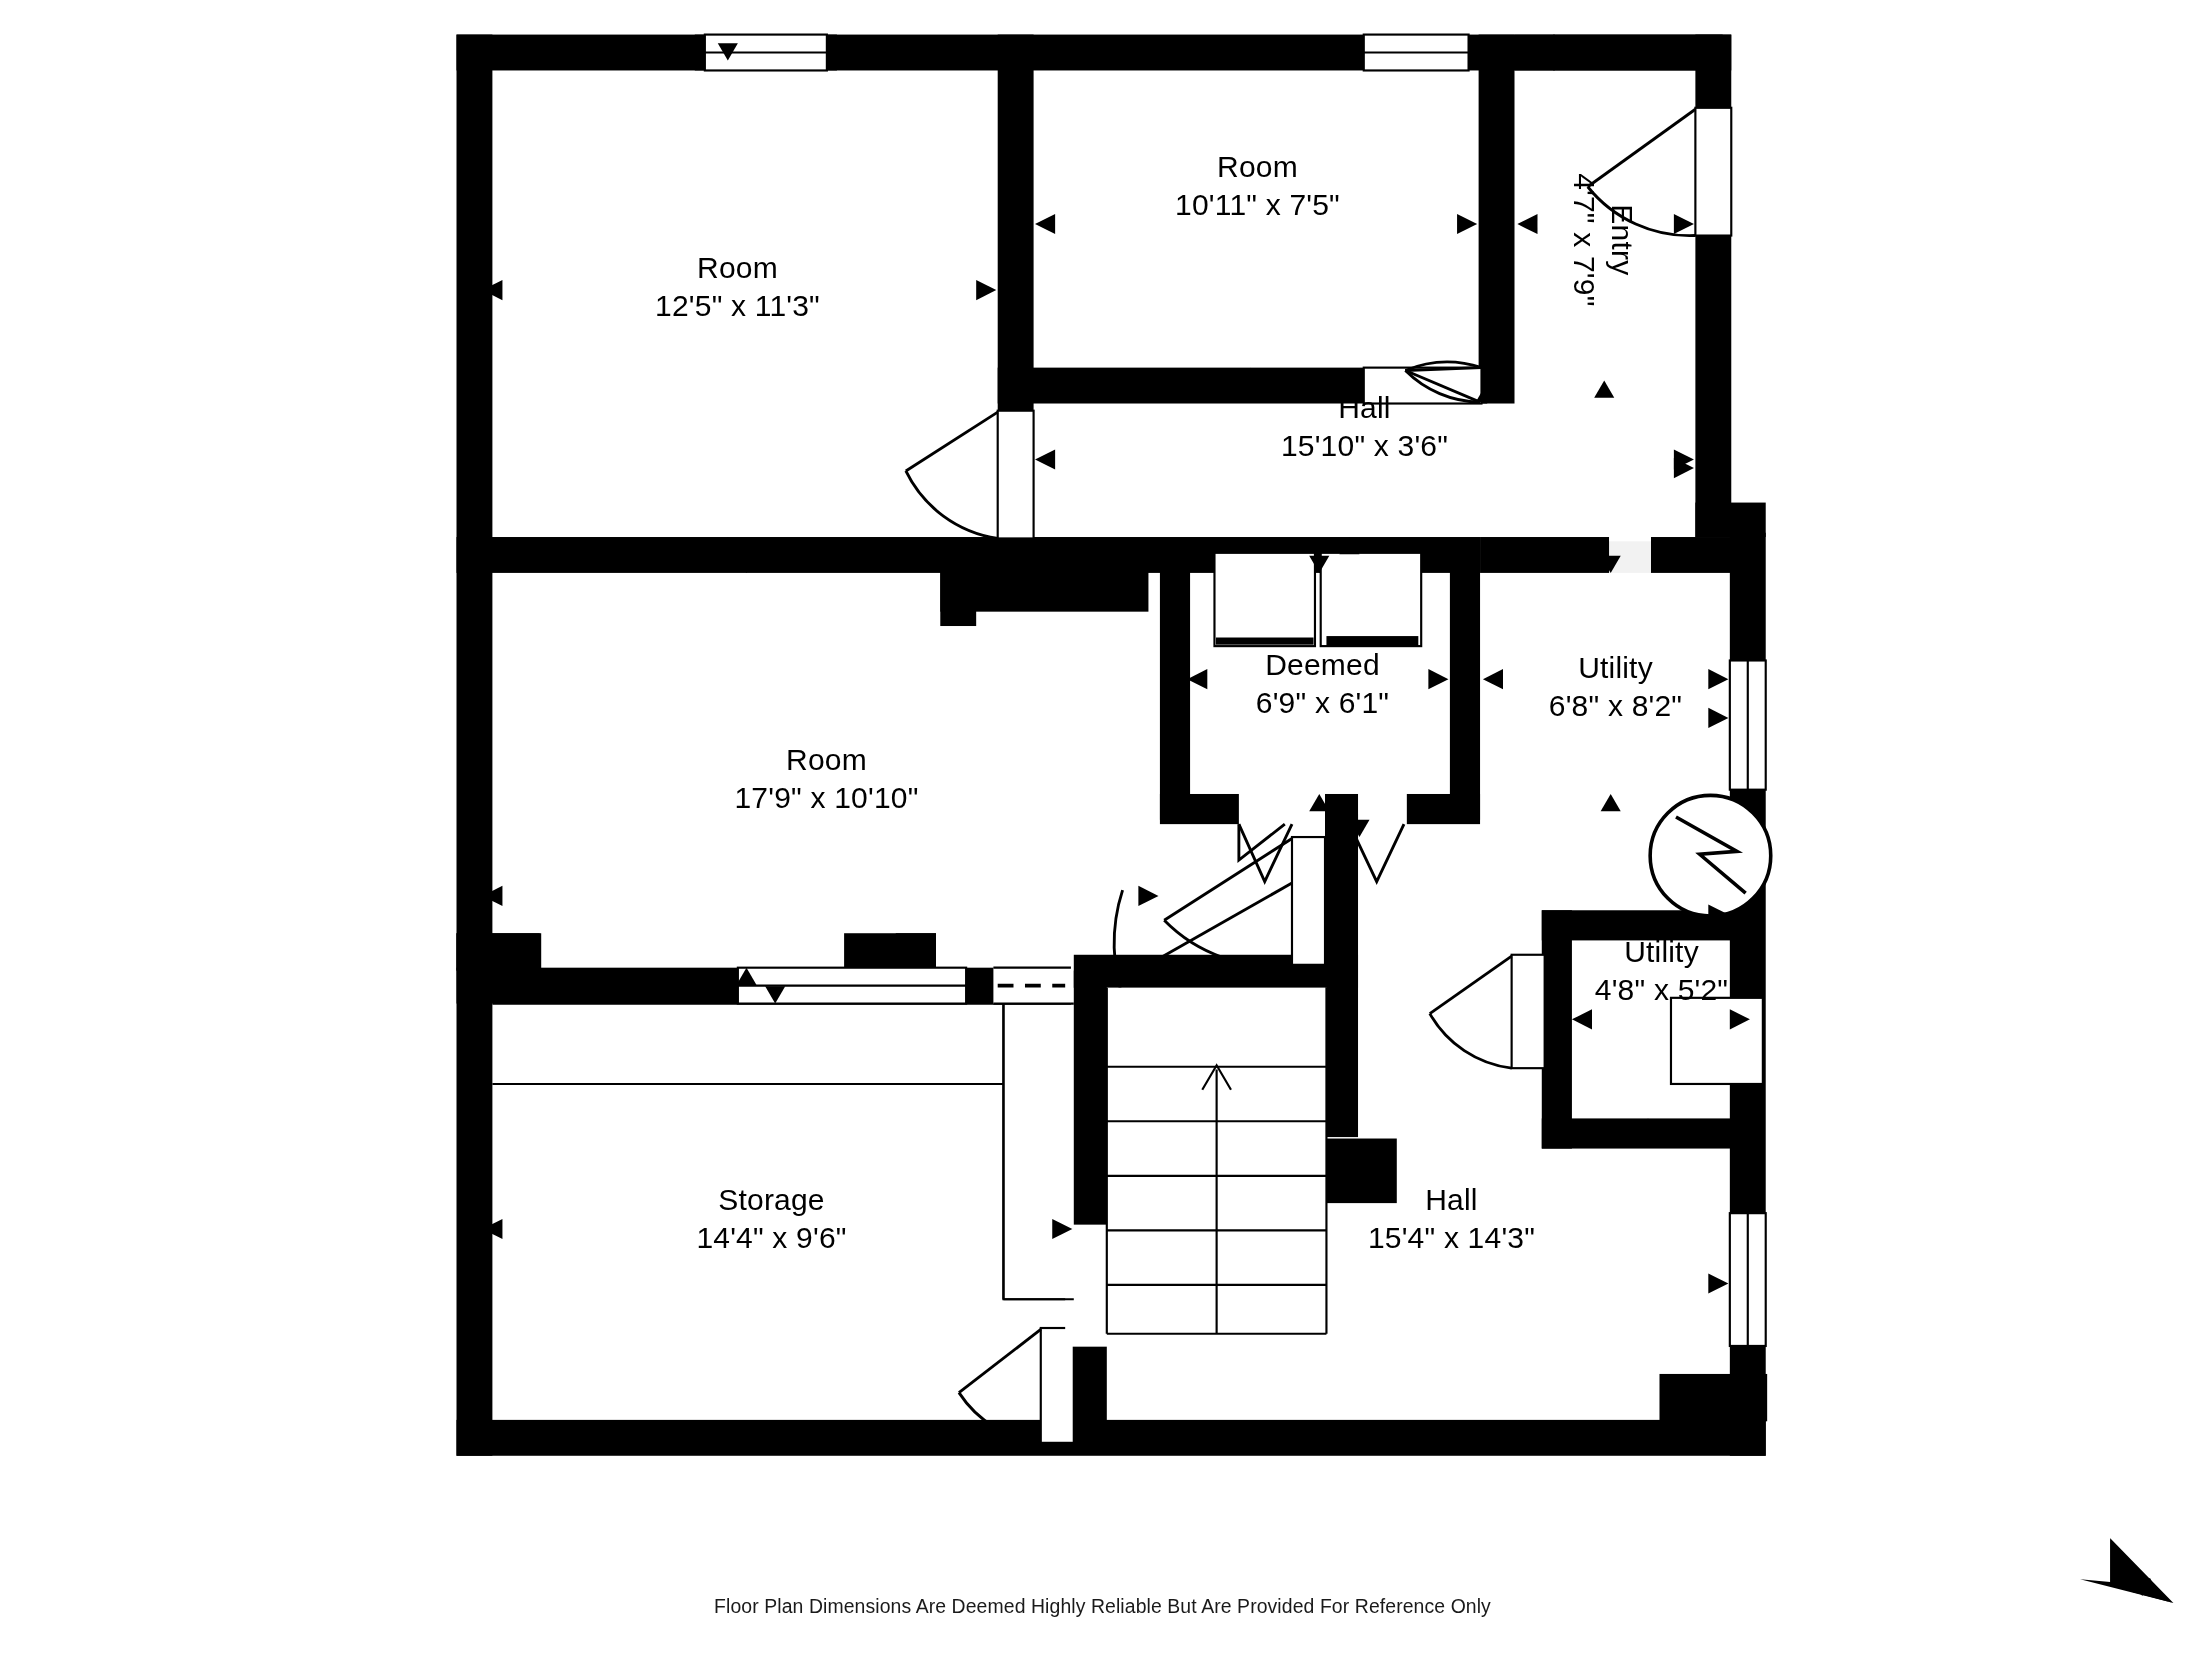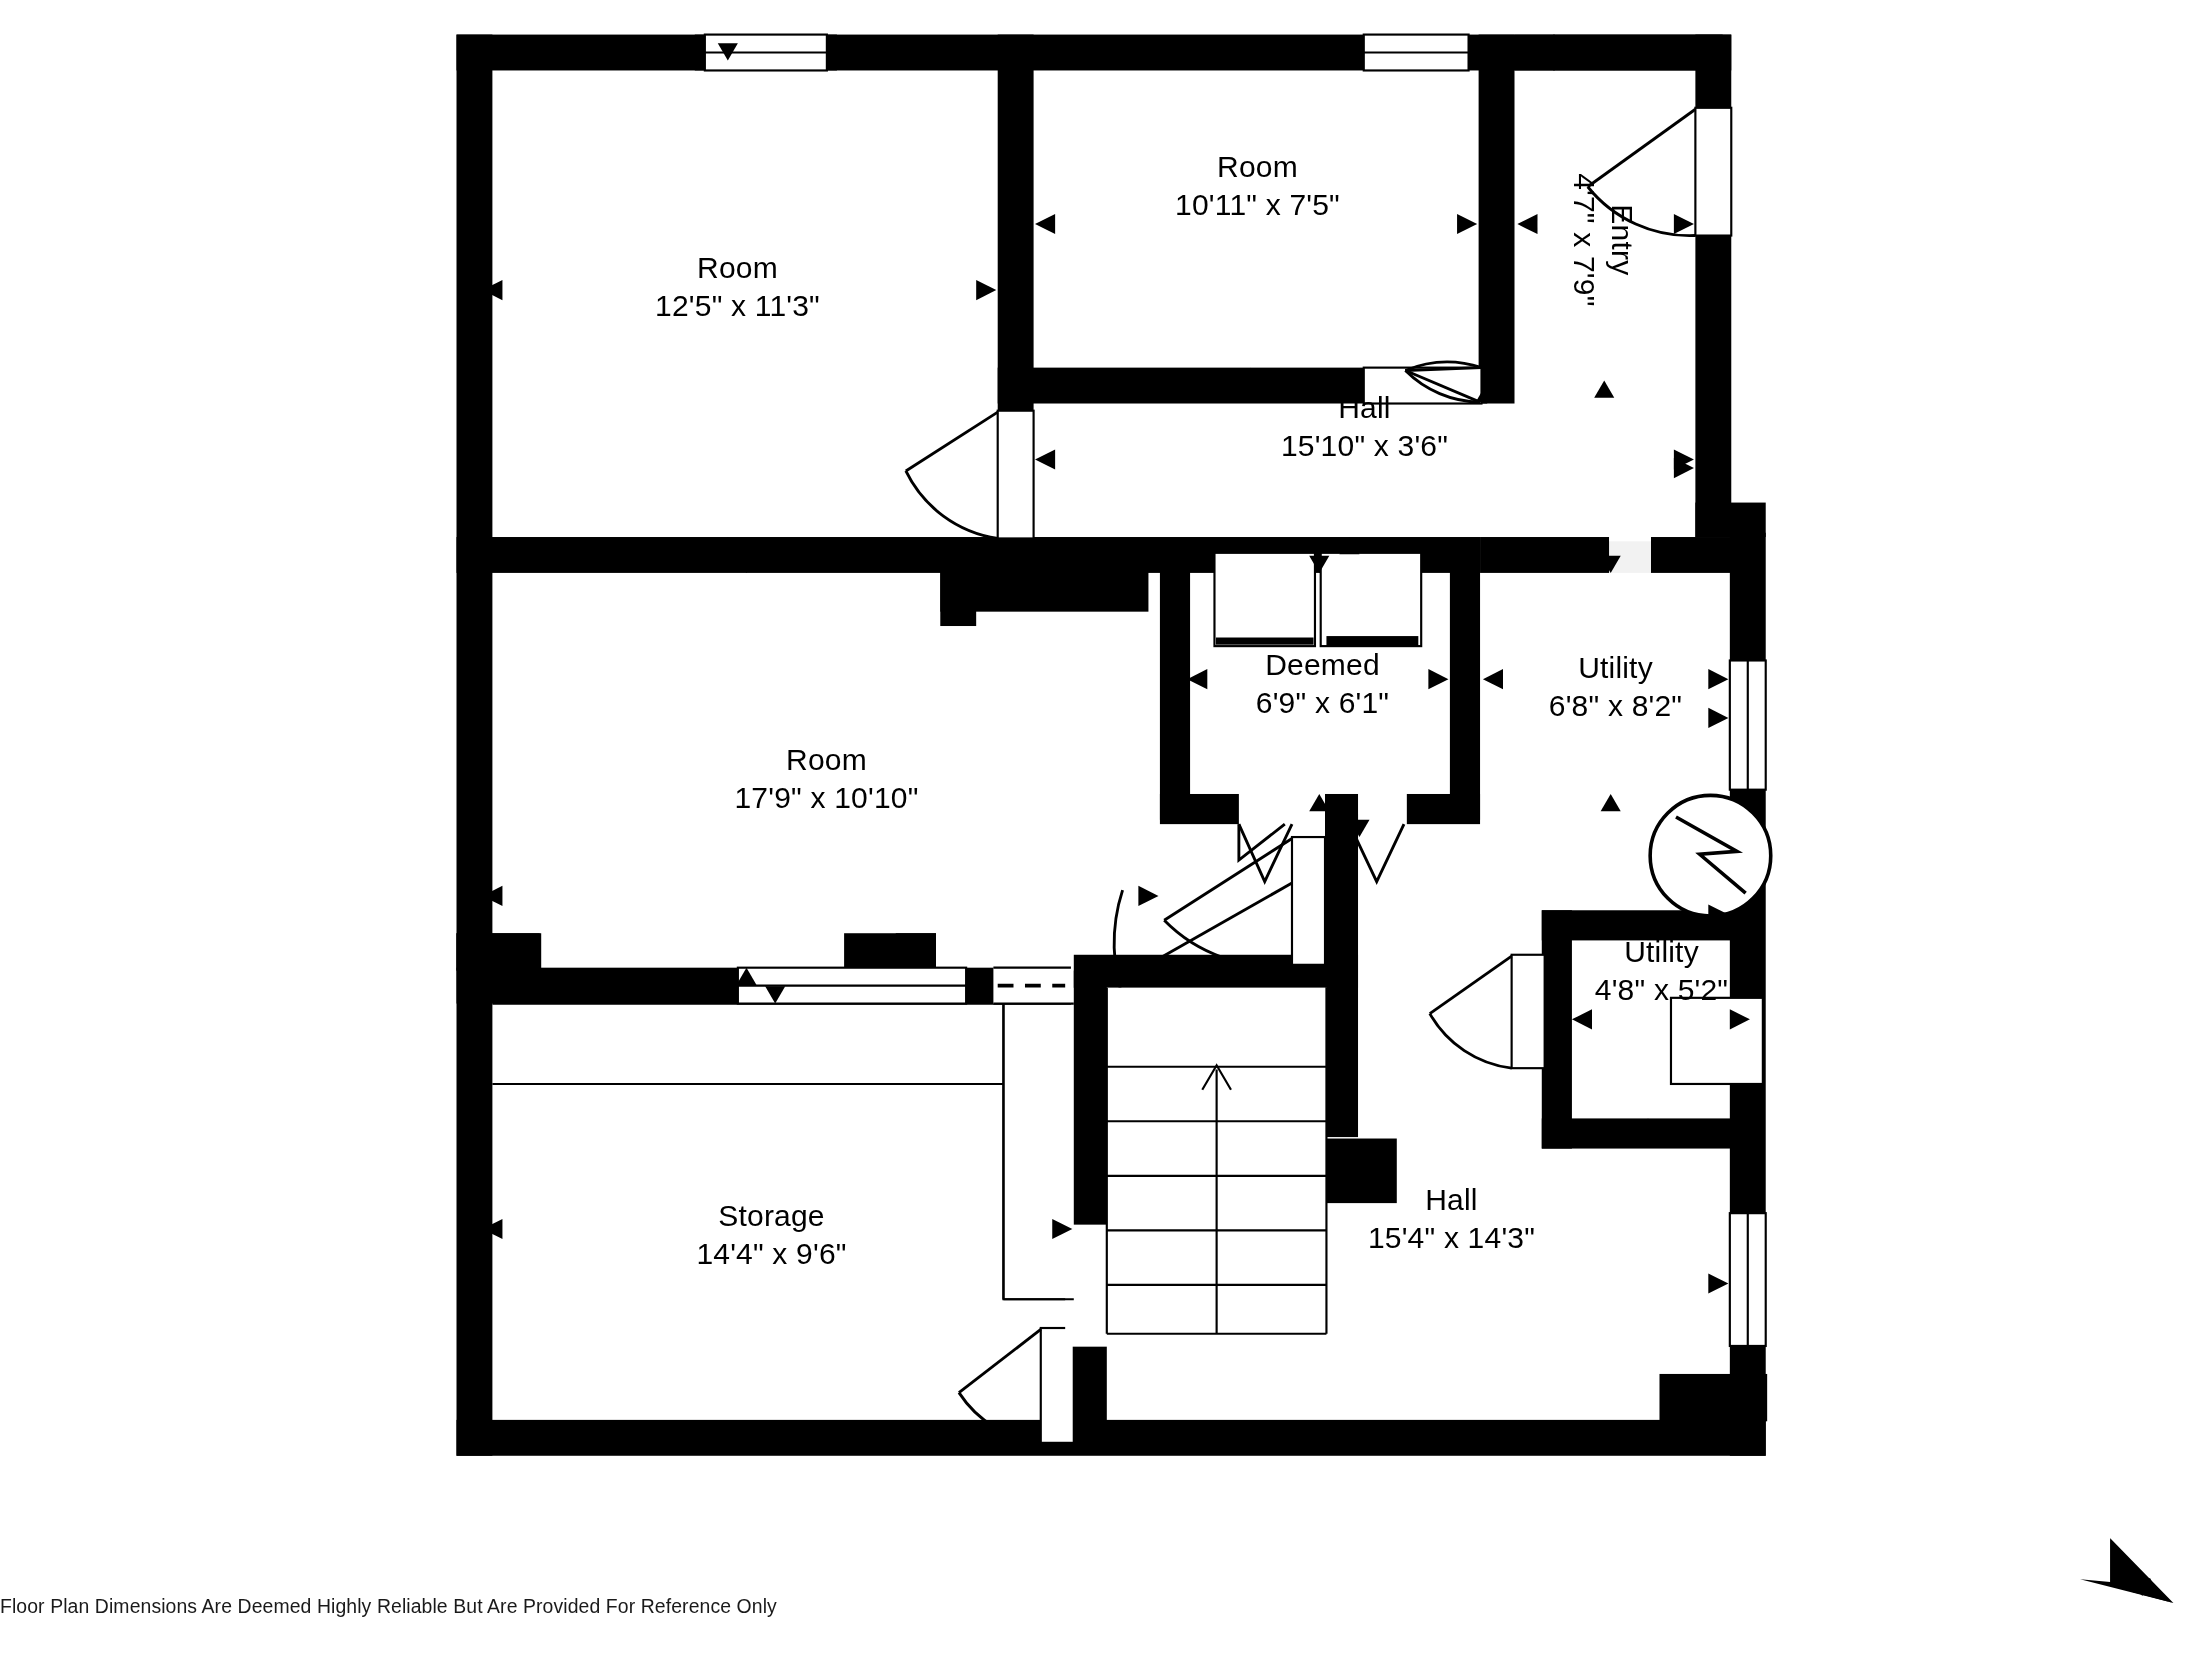--- a/index.html
+++ b/index.html
@@ -50,20 +50,21 @@
     margin-top: 2.9px;
   }
   .room-label.rotated {
     transform-origin: 50% 50%;
   }
   #footer-note {
     position: absolute;
     left: 0;
     top: 1595px;
     width: 2205px;
+    text-align: center;
     font-size: 19.4px;
     color: #1a1a1a;
     font-family: "Liberation Sans", sans-serif;
     letter-spacing: 0.1px;
   }
   #north-indicator {
     position: absolute;
     left: 2060px;
     top: 1529px;
     width: 144px;
@@ -364,21 +365,21 @@
   <div class="room-label" style="left:1472px; top:650px; width:287px;">
     <span class="rl-name">Utility</span>
     <span class="rl-dims">6'8" x 8'2"</span>
   </div>
 
   <div class="room-label" style="left:1518px; top:934px; width:287px;">
     <span class="rl-name">Utility</span>
     <span class="rl-dims">4'8" x 5'2"</span>
   </div>
 
-  <div class="room-label" style="left:628px; top:1182px; width:287px;margin-top:16px;">
+  <div class="room-label" style="left:628px; top:1182px; width:287px;">
     <span class="rl-name">Storage</span>
     <span class="rl-dims">14'4" x 9'6"</span>
   </div>
 
   <div class="room-label" style="left:1308px; top:1182px; width:287px;">
     <span class="rl-name">Hall</span>
     <span class="rl-dims">15'4" x 14'3"</span>
   </div>
 
   <div id="footer-note">Floor Plan Dimensions Are Deemed Highly Reliable But Are Provided For Reference Only</div>

